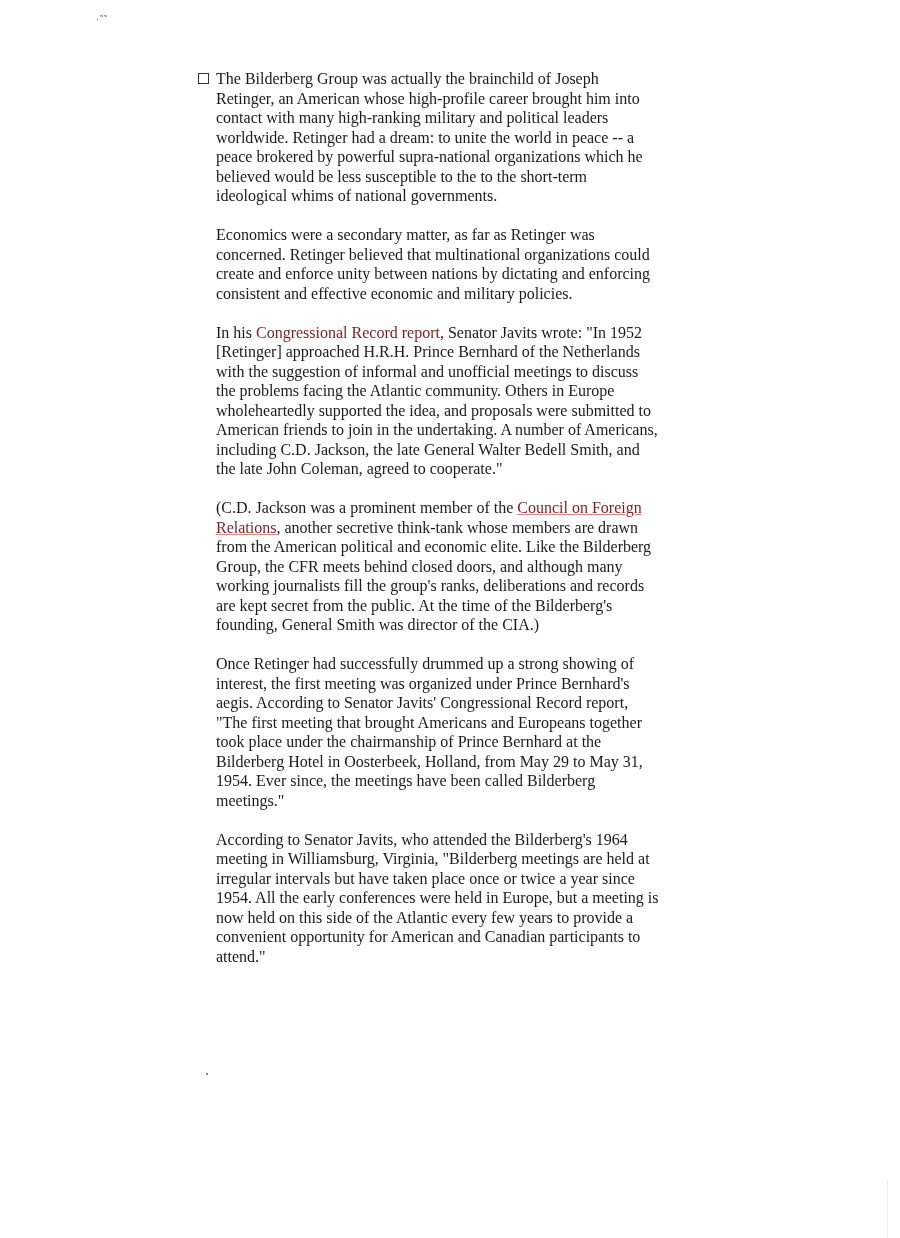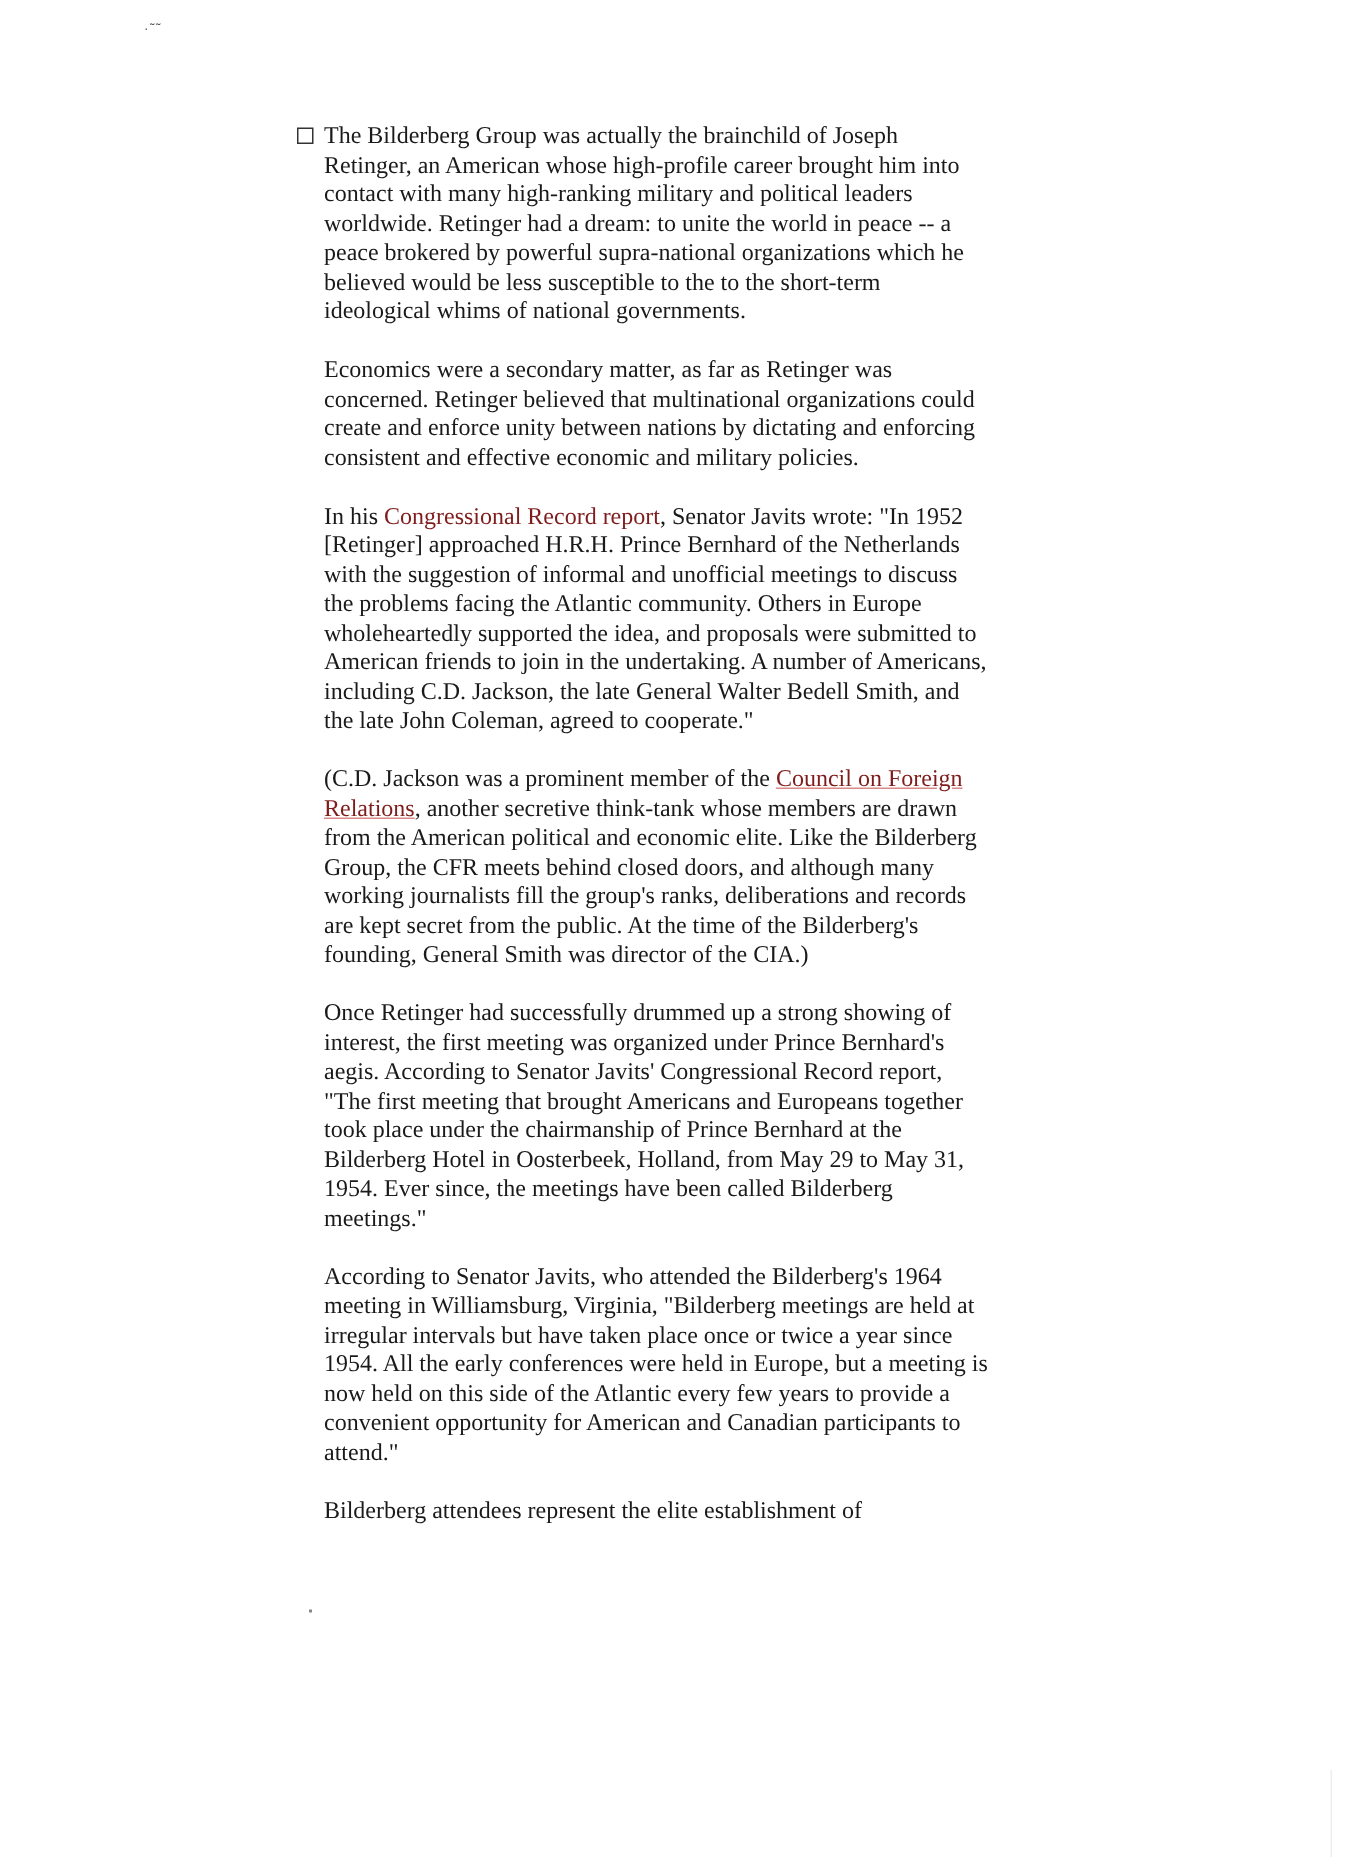--- a/index.html
+++ b/index.html
@@ -7,21 +7,21 @@
       width: 900px; height: 1238px; position: relative; overflow: hidden;
       font-family: "Liberation Serif", "DejaVu Serif", serif;
       color: #1a1a1a;
     }
     .scan-mark {
       position: absolute; left: 96px; top: 14px;
       font-size: 9px; color: #555; letter-spacing: 1px;
       font-family: "Liberation Sans", sans-serif;
     }
     .content {
-      position: absolute; left: 216px; top: 81px; width: 445px;
+      position: absolute; left: 216px; top: 69px; width: 445px;
       font-size: 16px; line-height: 19.5px;
     }
     .para { margin: 0 0 19.5px 0; }
     .first-line { position: relative; }
     .checkbox {
       position: absolute; left: -18px; top: 4px;
       width: 11px; height: 11px; border: 1px solid #333; background: #fff;
       box-sizing: border-box;
     }
     .link { color: #7f1d1d; text-decoration: none; }
@@ -57,19 +57,16 @@
   </p>
 
   <p class="para">
     <span>Once Retinger had successfully drummed up a strong showing of interest, the first meeting was organized under Prince Bernhard's aegis. According to Senator Javits' Congressional Record report, "The first meeting that brought Americans and Europeans together took place under the chairmanship of Prince Bernhard at the Bilderberg Hotel in Oosterbeek, Holland, from May 29 to May 31, 1954. Ever since, the meetings have been called Bilderberg meetings."</span>
   </p>
 
   <p class="para">
     <span>According to Senator Javits, who attended the Bilderberg's 1964 meeting in Williamsburg, Virginia, "Bilderberg meetings are held at irregular intervals but have taken place once or twice a year since 1954. All the early conferences were held in Europe, but a meeting is now held on this side of the Atlantic every few years to provide a convenient opportunity for American and Canadian participants to attend."</span>
   </p>
 
-  <p class="para">
-    <span>Bilderberg attendees represent the elite establishment of</span>
-  </p>
 </div>
 
 <div class="stray-dot"></div>
 <div class="right-edge"></div>
 
 </body></html>

